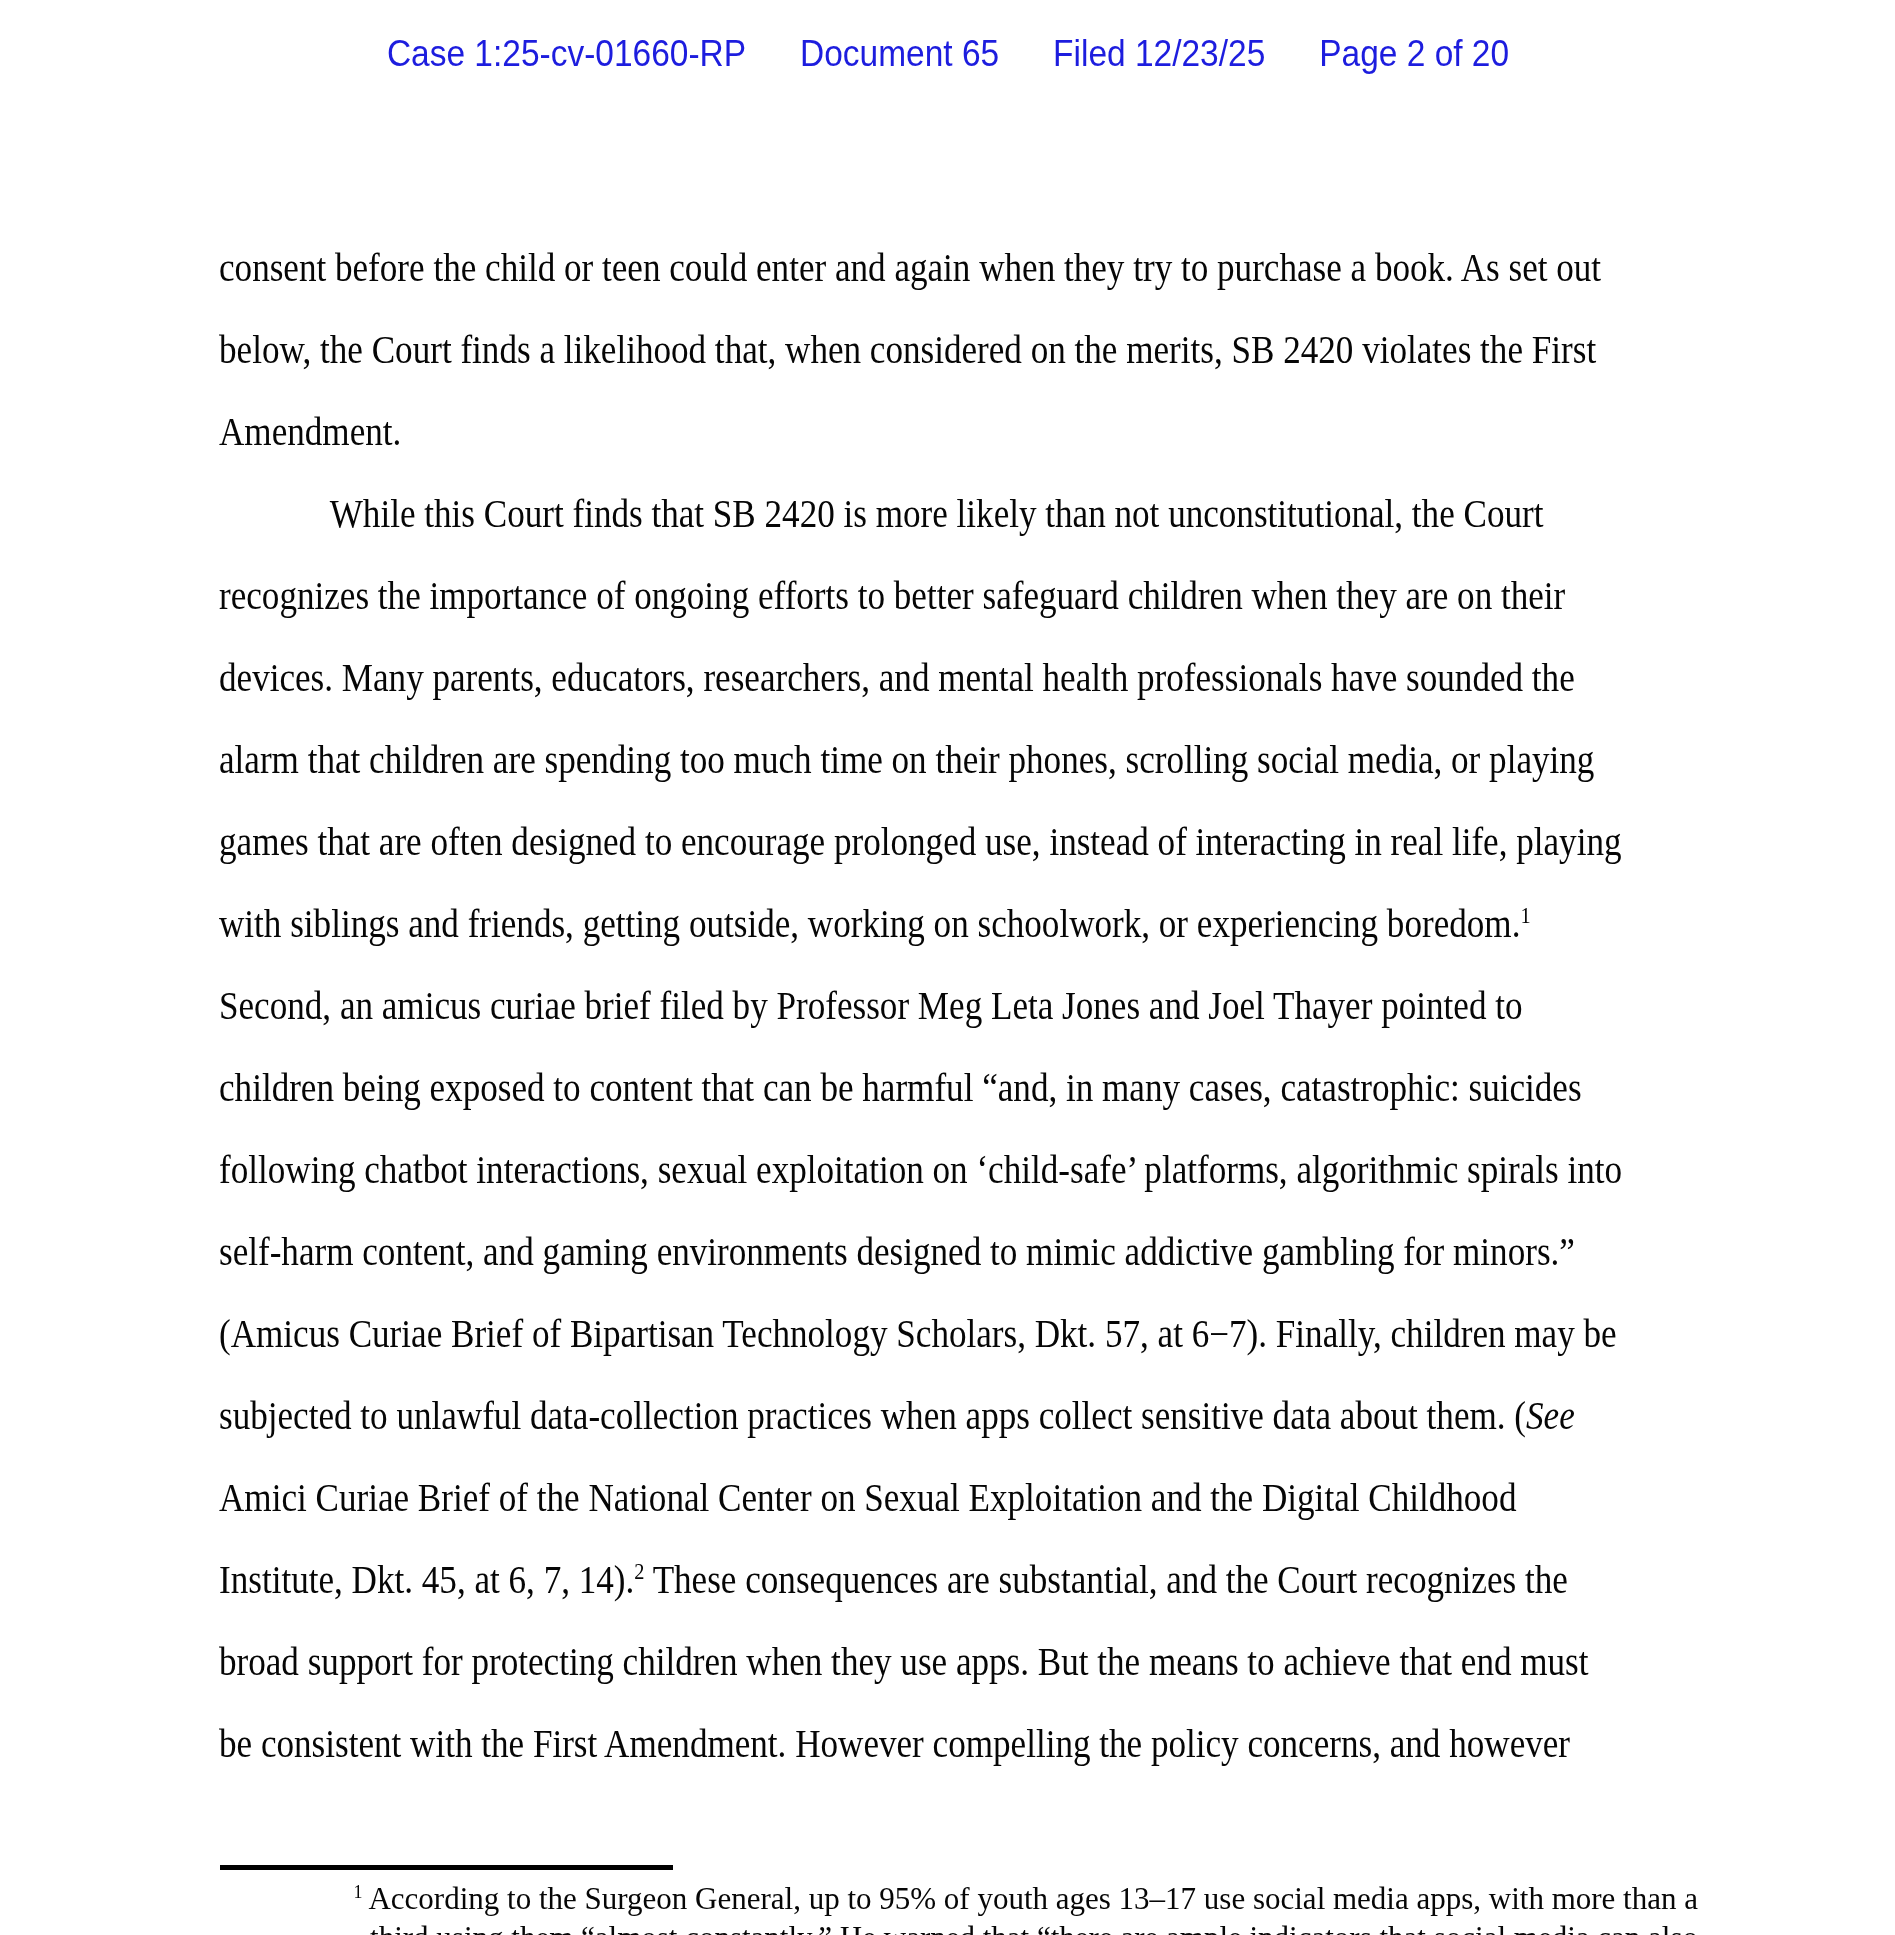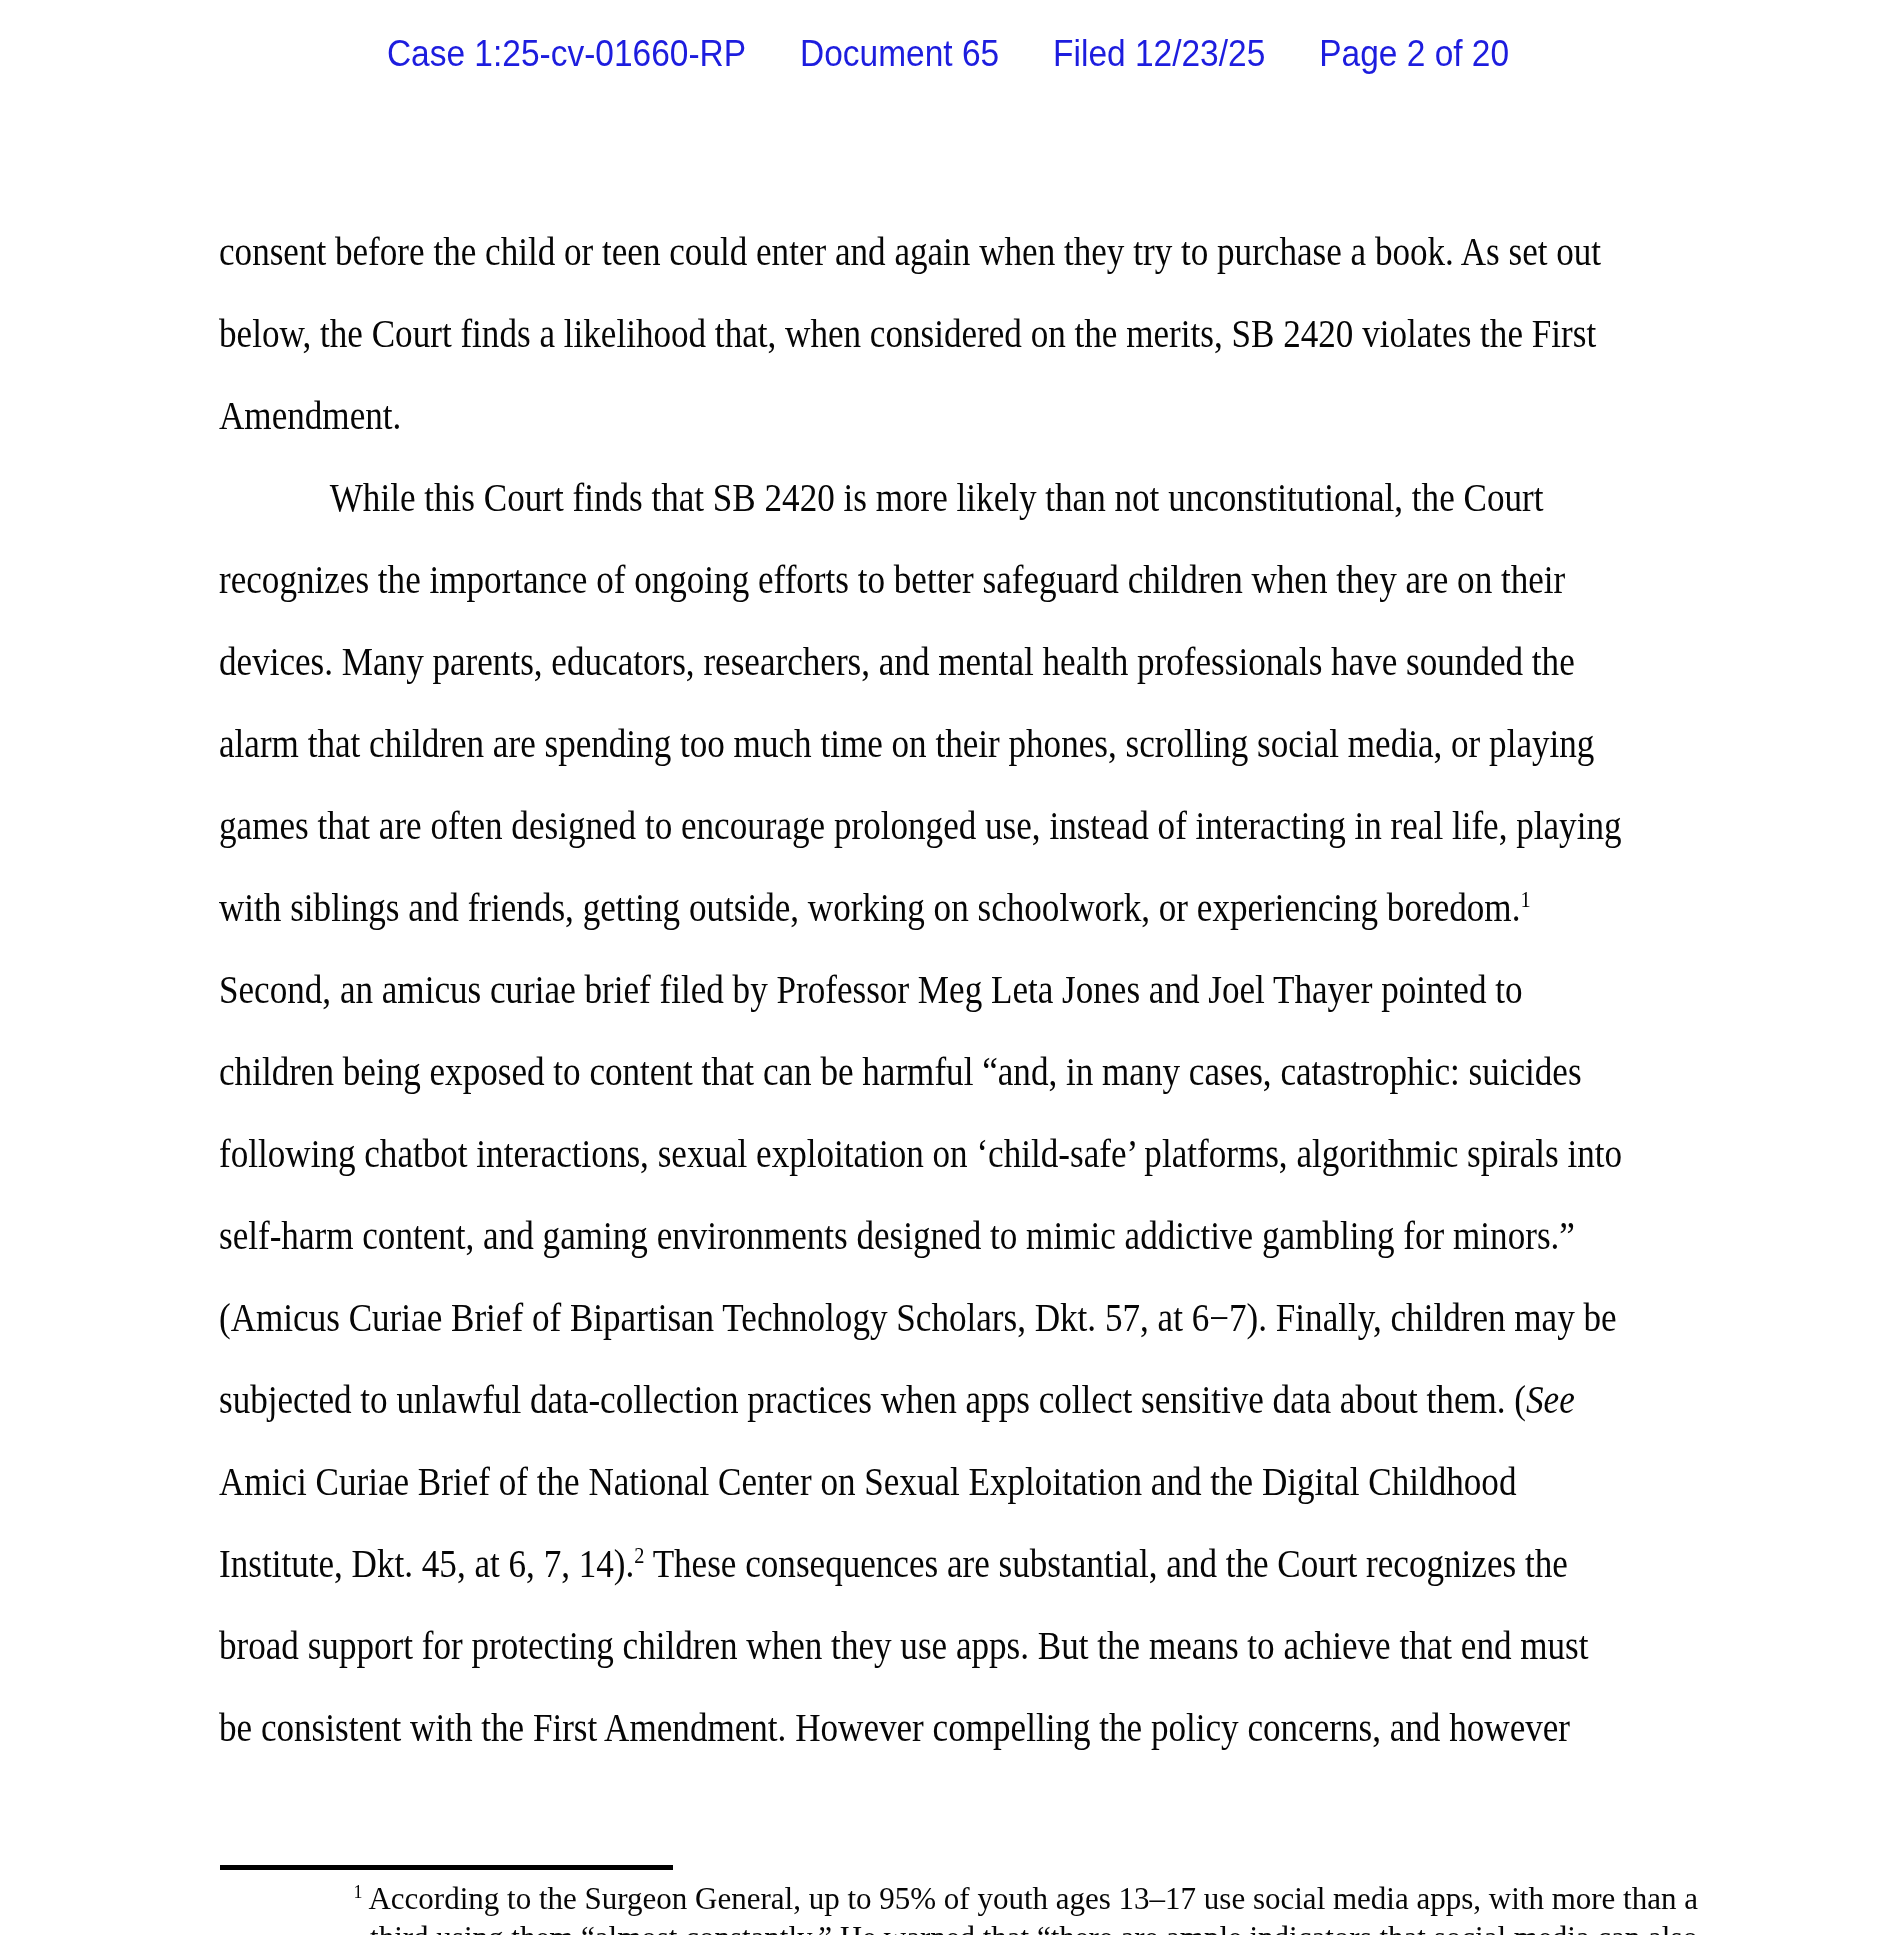--- a/index.html
+++ b/index.html
@@ -29,21 +29,21 @@
     font-size: 36px;
     line-height: 39px;
     white-space: pre;
     transform: scaleX(0.93);
     transform-origin: 50% 50%;
   }
   
   .body-block {
     position: absolute;
     left: 219px;
-    top: 211px;
+    top: 227px;
     width: 1471px;
   }
   .body-block .line {
     white-space: pre;
     height: 82px;
     line-height: 82px;
     font-size: 39px;
     transform: scaleX(0.90);
     transform-origin: 0 50%;
   }

